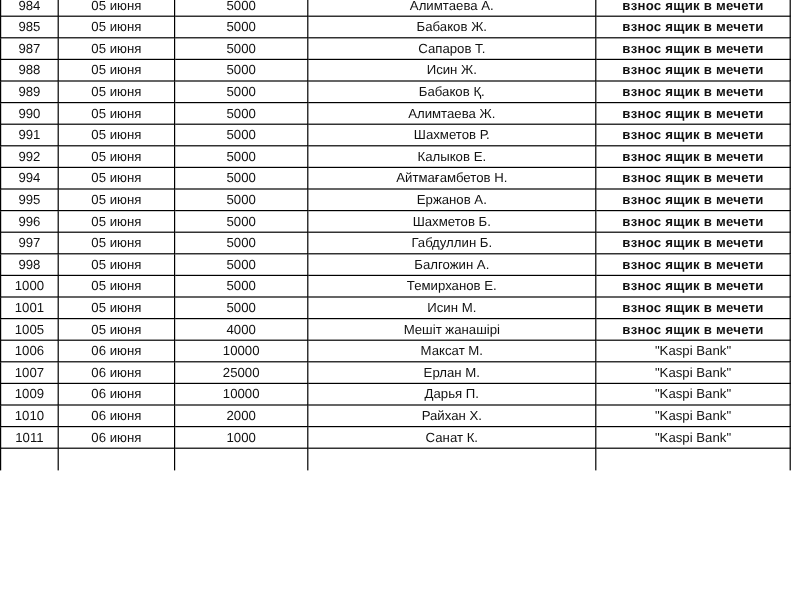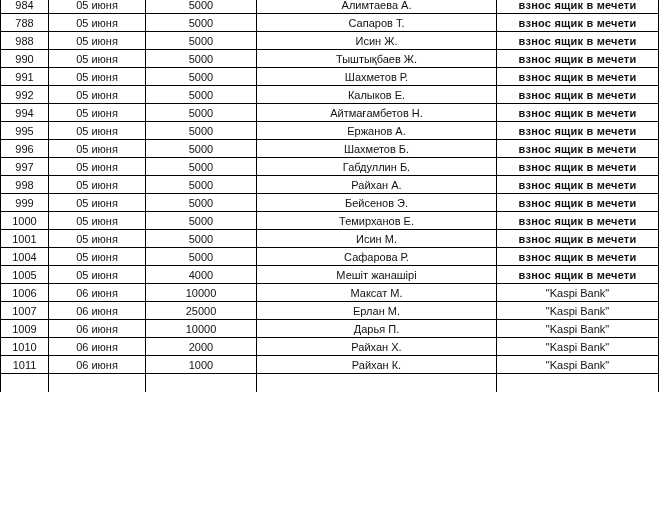--- a/index.html
+++ b/index.html
@@ -61,38 +61,52 @@
     </colgroup>
     <tbody>
         <tr>
           <td>984</td>
           <td>05 июня</td>
           <td>5000</td>
           <td>Алимтаева А.</td>
           <td class="type-vznos">взнос ящик в мечети</td>
         </tr>
         <tr>
-          <td>788</td>
+          <td>985</td>
+          <td>05 июня</td>
+          <td>5000</td>
+          <td>Бабаков Ж.</td>
+          <td class="type-vznos">взнос ящик в мечети</td>
+        </tr>
+        <tr>
+          <td>987</td>
           <td>05 июня</td>
           <td>5000</td>
           <td>Сапаров Т.</td>
           <td class="type-vznos">взнос ящик в мечети</td>
         </tr>
         <tr>
           <td>988</td>
           <td>05 июня</td>
           <td>5000</td>
           <td>Исин Ж.</td>
           <td class="type-vznos">взнос ящик в мечети</td>
         </tr>
         <tr>
+          <td>989</td>
+          <td>05 июня</td>
+          <td>5000</td>
+          <td>Бабаков Қ.</td>
+          <td class="type-vznos">взнос ящик в мечети</td>
+        </tr>
+        <tr>
           <td>990</td>
           <td>05 июня</td>
           <td>5000</td>
-          <td>Тыштықбаев Ж.</td>
+          <td>Алимтаева Ж.</td>
           <td class="type-vznos">взнос ящик в мечети</td>
         </tr>
         <tr>
           <td>991</td>
           <td>05 июня</td>
           <td>5000</td>
           <td>Шахметов Р.</td>
           <td class="type-vznos">взнос ящик в мечети</td>
         </tr>
         <tr>
@@ -127,49 +141,35 @@
           <td>997</td>
           <td>05 июня</td>
           <td>5000</td>
           <td>Габдуллин Б.</td>
           <td class="type-vznos">взнос ящик в мечети</td>
         </tr>
         <tr>
           <td>998</td>
           <td>05 июня</td>
           <td>5000</td>
-          <td>Райхан А.</td>
-          <td class="type-vznos">взнос ящик в мечети</td>
-        </tr>
-        <tr>
-          <td>999</td>
-          <td>05 июня</td>
-          <td>5000</td>
-          <td>Бейсенов Э.</td>
+          <td>Балгожин А.</td>
           <td class="type-vznos">взнос ящик в мечети</td>
         </tr>
         <tr>
           <td>1000</td>
           <td>05 июня</td>
           <td>5000</td>
           <td>Темирханов Е.</td>
           <td class="type-vznos">взнос ящик в мечети</td>
         </tr>
         <tr>
           <td>1001</td>
           <td>05 июня</td>
           <td>5000</td>
           <td>Исин М.</td>
-          <td class="type-vznos">взнос ящик в мечети</td>
-        </tr>
-        <tr>
-          <td>1004</td>
-          <td>05 июня</td>
-          <td>5000</td>
-          <td>Сафарова Р.</td>
           <td class="type-vznos">взнос ящик в мечети</td>
         </tr>
         <tr>
           <td>1005</td>
           <td>05 июня</td>
           <td>4000</td>
           <td>Мешіт жанашірі</td>
           <td class="type-vznos">взнос ящик в мечети</td>
         </tr>
         <tr>
@@ -197,21 +197,21 @@
           <td>1010</td>
           <td>06 июня</td>
           <td>2000</td>
           <td>Райхан Х.</td>
           <td class="type-kaspi">"Kaspi Bank"</td>
         </tr>
         <tr>
           <td>1011</td>
           <td>06 июня</td>
           <td>1000</td>
-          <td>Райхан К.</td>
+          <td>Санат К.</td>
           <td class="type-kaspi">"Kaspi Bank"</td>
         </tr>
         <tr class="partial-row">
           <td></td>
           <td></td>
           <td></td>
           <td></td>
           <td></td>
         </tr>
       </tbody>

